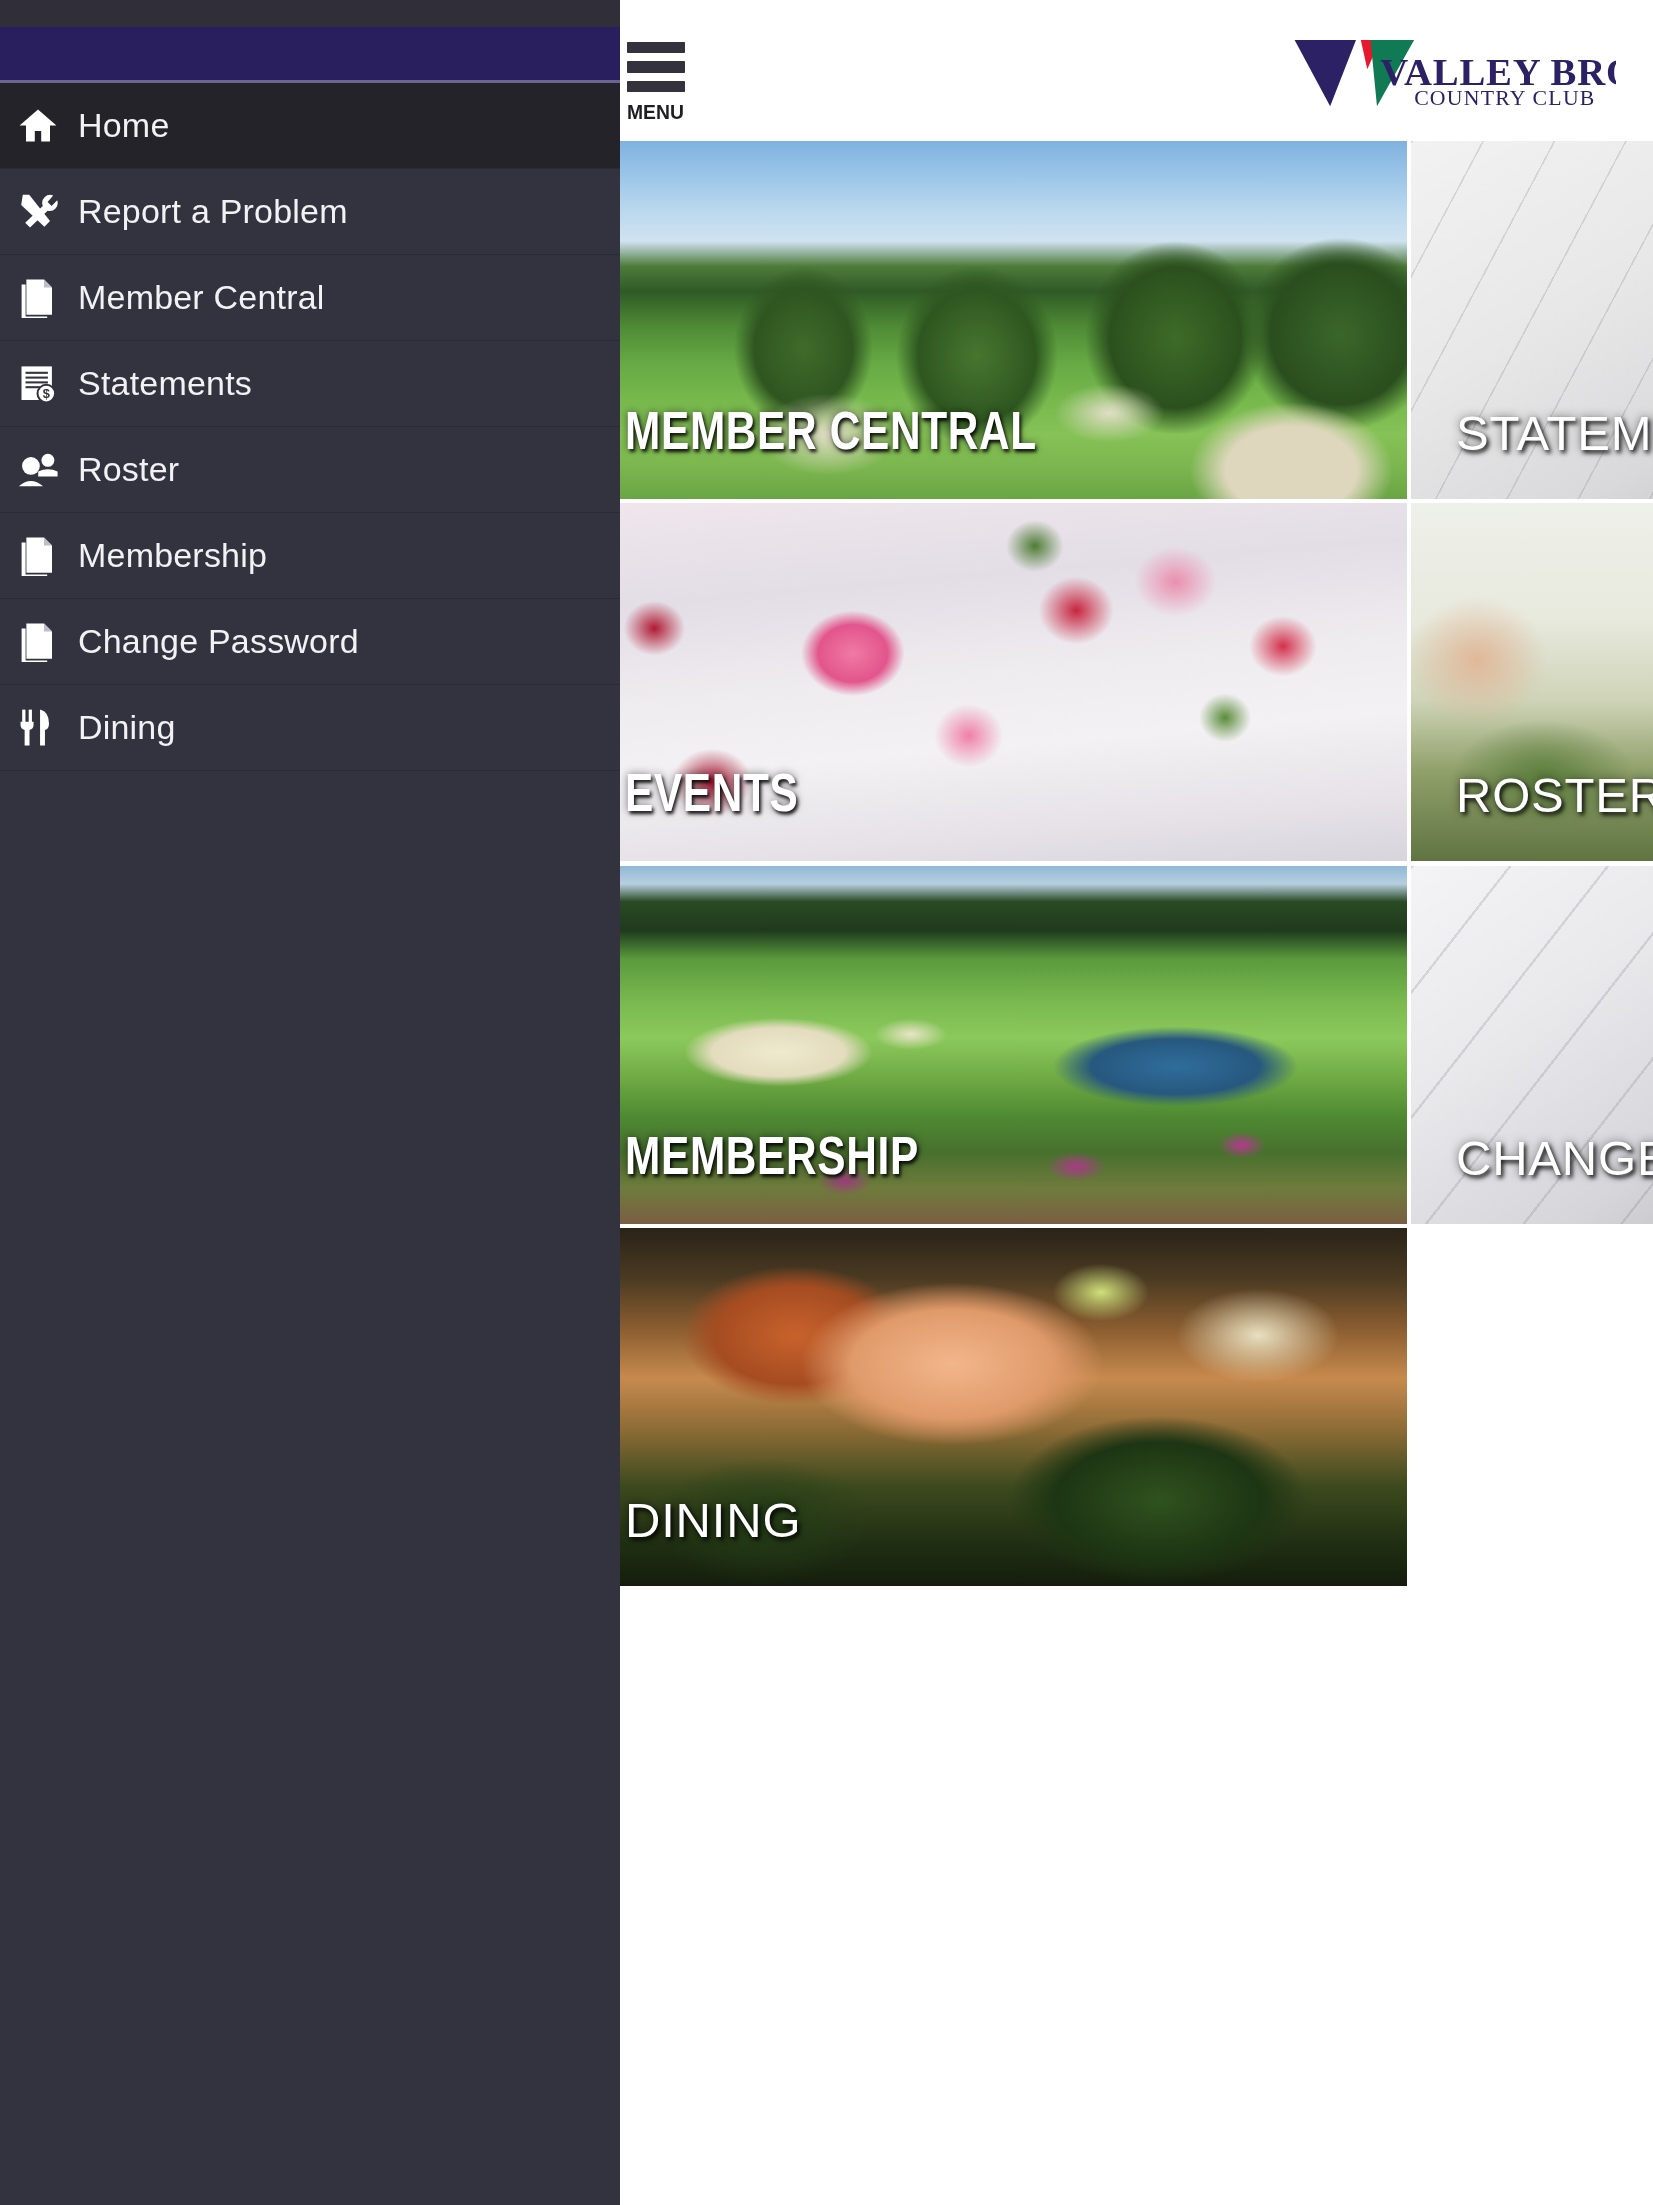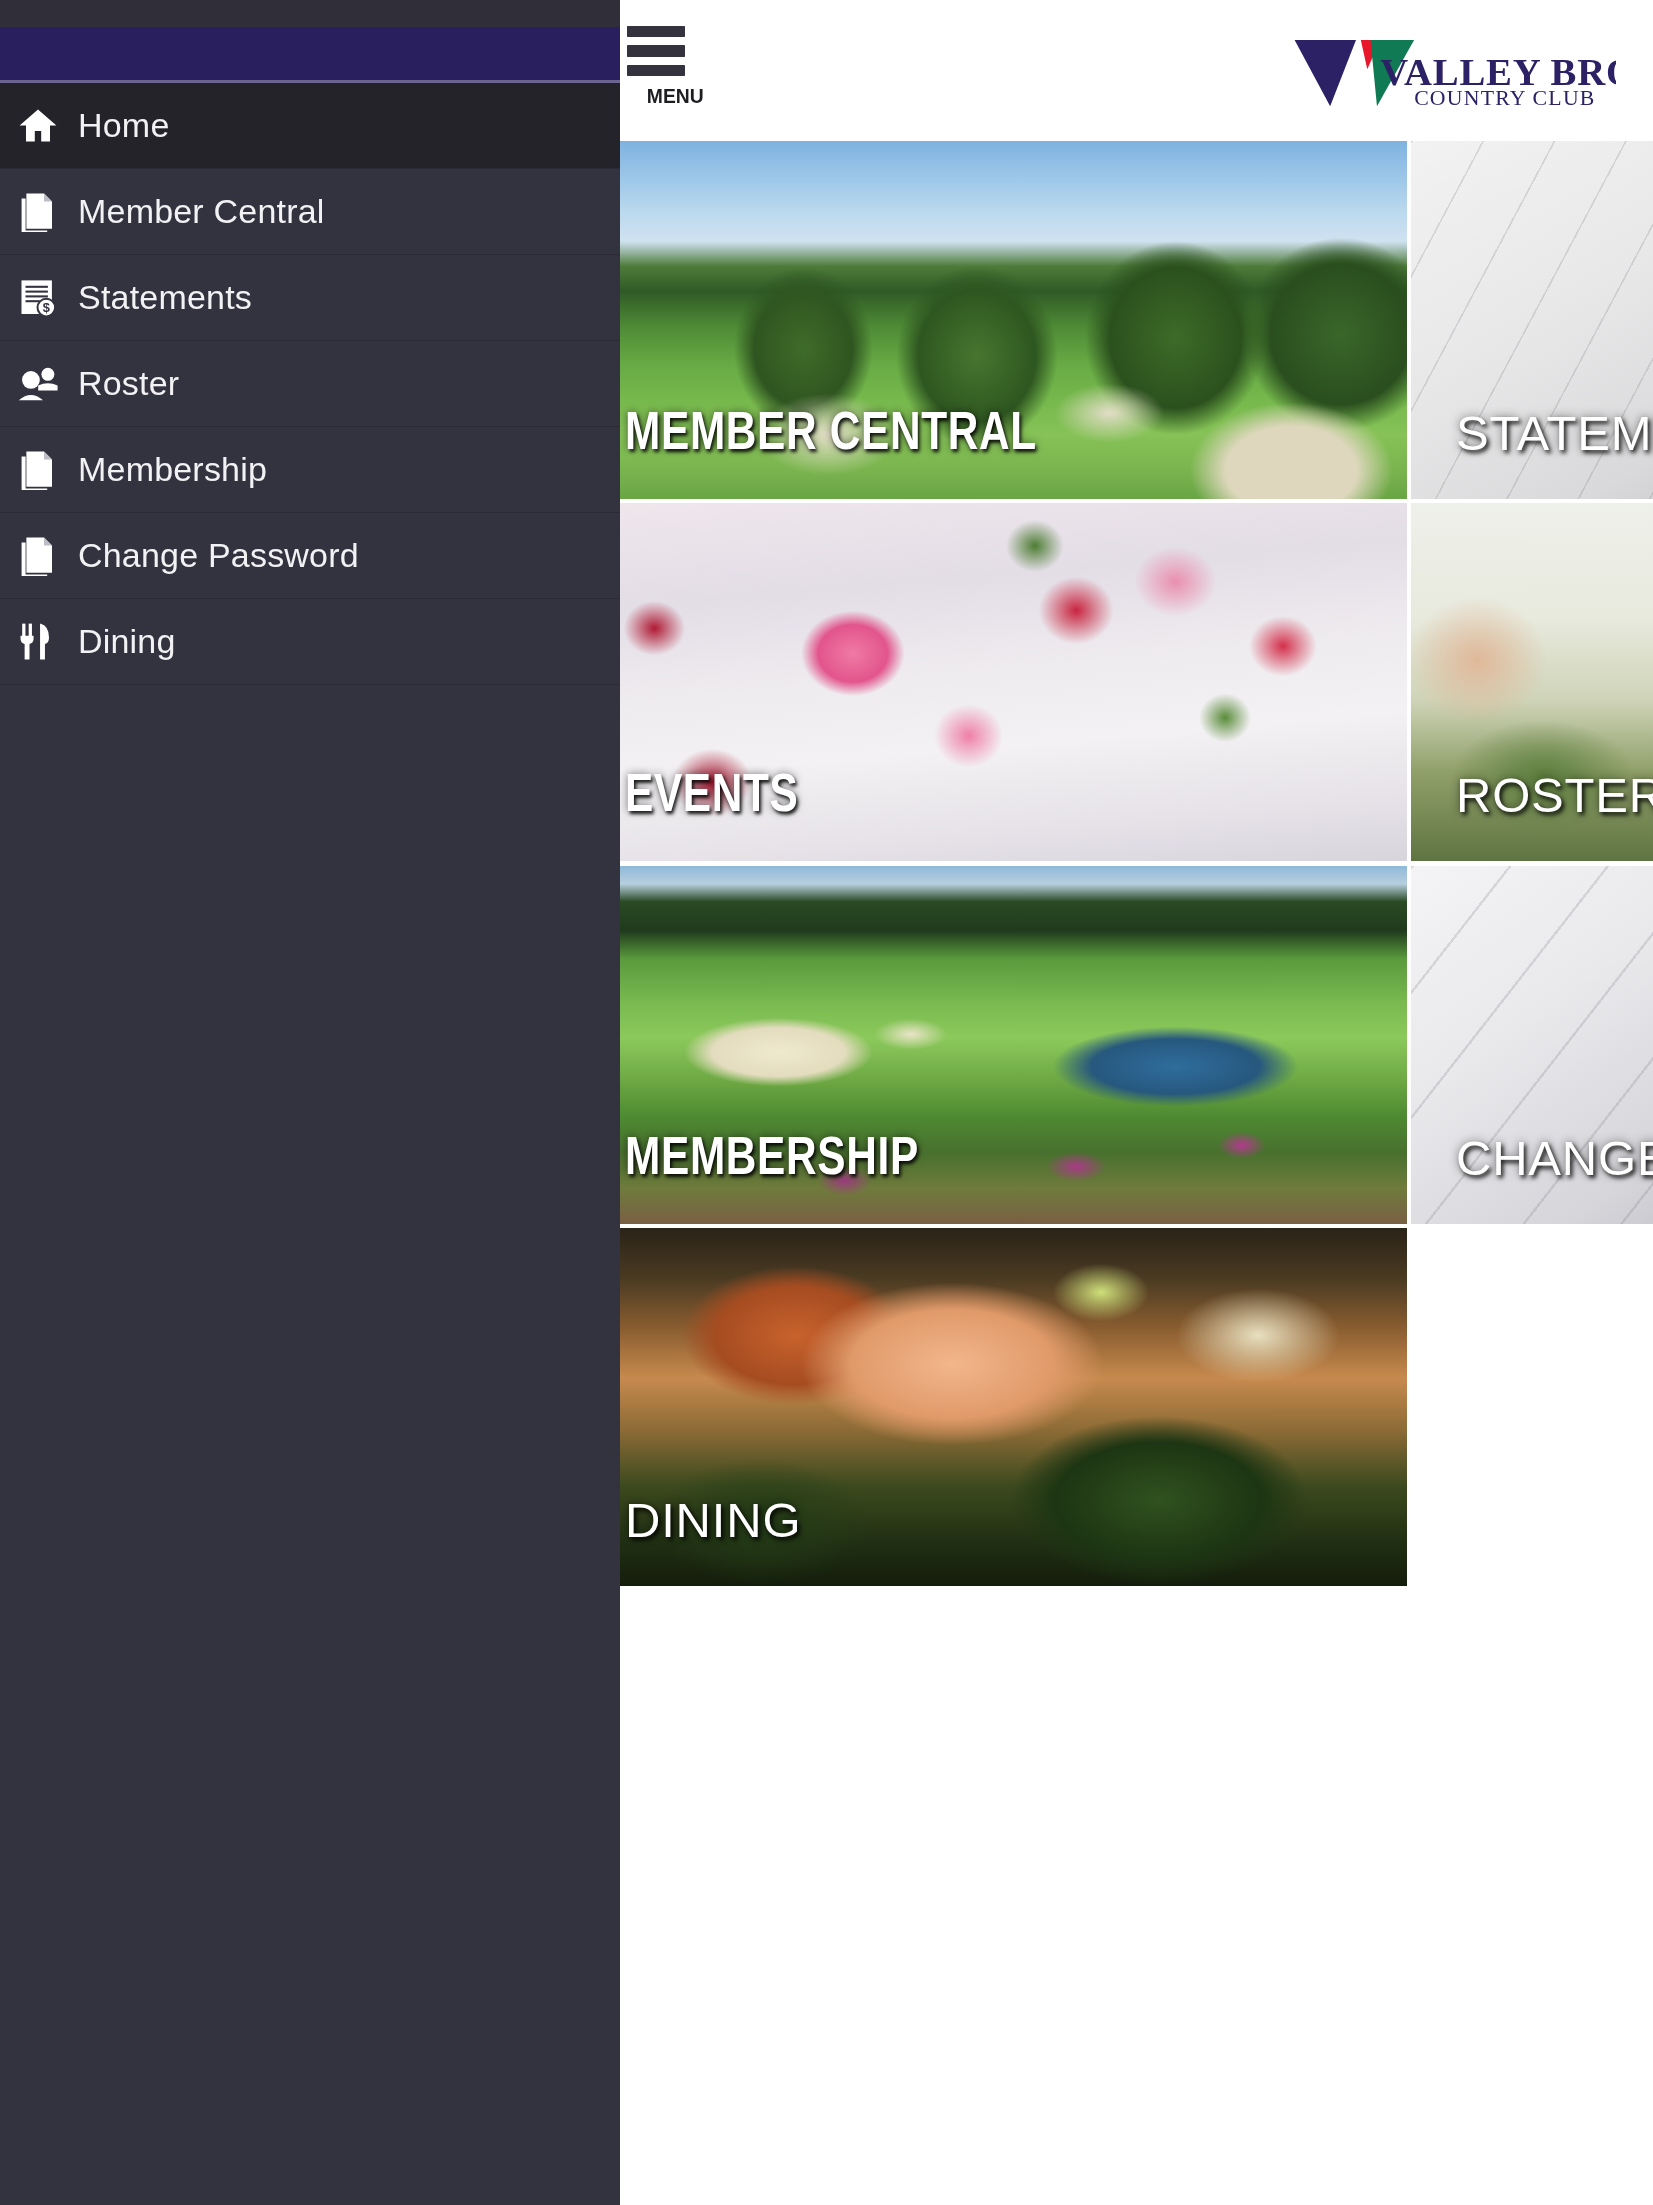--- a/index.html
+++ b/index.html
@@ -6,21 +6,21 @@
   html,body { width:1653px; height:2205px; background:#ffffff; overflow:hidden; }
   body { font-family:"Liberation Sans", sans-serif; }
 
   .app { position:relative; width:1653px; height:2205px; background:#ffffff; }
 
   
   .main-pane { position:absolute; left:0; top:0; width:1653px; height:2205px; background:#fff; }
 
   .topbar { position:absolute; left:580px; top:0; width:1074px; height:141px; background:#ffffff; }
 
-  .menu-btn { position:absolute; left:47px; top:26px; width:105px; height:89px; cursor:pointer;text-align:center; }
+  .menu-btn { position:absolute; left:47px; top:42px; width:105px; height:89px; cursor:pointer; }
   .ham { width:58px; }
   .ham span { display:block; height:11.3px; background:#33323d; margin-bottom:8px; border-radius:0.8px; }
   .menu-label { font-family:"Liberation Sans", sans-serif; font-size:21px; font-weight:bold;
                 color:#1d1d22; letter-spacing:0px; transform:scaleX(0.92); transform-origin:left center;
                 margin-top:2.4px; }
 
   .logo { position:absolute; right:38px; top:19.4px; width:323px; height:89px; }
   .logo svg { display:block; width:323px; height:89px; }
 
   
@@ -213,20 +213,31 @@
 
     <div class="sb-item active">
       <span class="sb-ico">
         <svg width="40" height="37" viewBox="0 0 50 46">
             <path d="M25 3 L48 23 L40 23 L40 43 L29 43 L29 30 L21 30 L21 43 L10 43 L10 23 L2 23 Z" fill="#fff"></path>
           </svg>
       </span>
       <span class="sb-lbl">Home</span>
     </div>
 
+    <div class="sb-item">
+      <span class="sb-ico">
+        <svg width="40" height="39" viewBox="0 0 50 48">
+          <g fill="#fff">
+            <path d="M6 3 L14 3 L40 36 L33 43 L4 16 Z"></path>
+            <path d="M44 4 a10 10 0 0 0 -13 13 L9 38 l6 6 L37 23 a10 10 0 0 0 12 -13 l-7 7 -5 -5 z"></path>
+          </g>
+        </svg>
+      </span>
+      <span class="sb-lbl">Report a Problem</span>
+    </div>
 
 
     <div class="sb-item">
       <span class="sb-ico">
         <svg width="36" height="40" viewBox="0 0 44 50">
           <path d="M10 2 H32 L42 12 V46 H10 Z" fill="#fff"></path>
           <path d="M4 8 H9 V48 H36 V50 H4 Z" fill="#fff"></path>
           <path d="M32 2 L42 12 H32 Z" fill="#bdbdc6"></path>
         </svg>
       </span>

